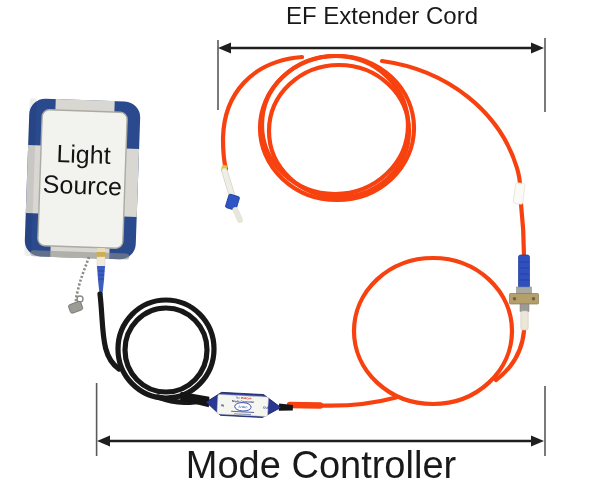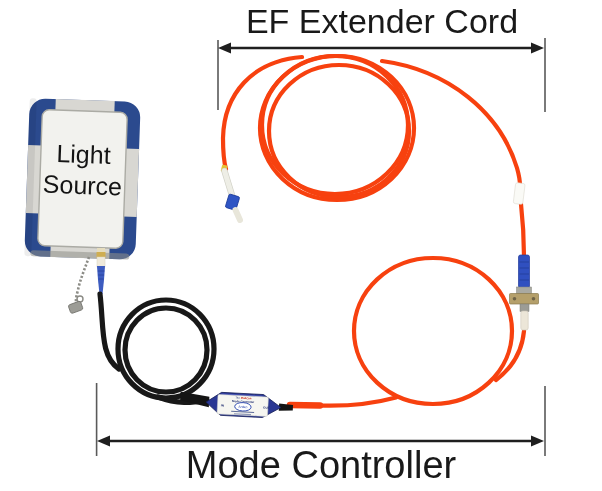--- a/index.html
+++ b/index.html
@@ -5,21 +5,21 @@
   html,body{margin:0;padding:0;background:#ffffff;}
   .stage{
     position:relative;width:602px;height:491px;background:#ffffff;overflow:hidden;
     font-family:"Liberation Sans", sans-serif;
   }
   .stage svg{position:absolute;left:0;top:0;}
   .big-label{
     position:absolute;text-align:center;color:#191919;white-space:nowrap;
     font-family:"Liberation Sans", sans-serif;
   }
-  .top-label{left:218px;top:2px;width:328px;font-size:34px;}
+  .top-label{left:218px;top:2px;width:328px;font-size:24px;}
   .bottom-label{left:86px;top:444px;width:470px;font-size:38px;}
   .ls-label{
     position:absolute;left:27px;top:139px;width:112px;text-align:center;
     color:#141414;font-size:25px;line-height:31px;transform:rotate(2deg);
   }
   svg text{font-family:"Liberation Sans", sans-serif;}
   .mc-micro{fill:#1c2a6e;}
 </style>
 </head>
 <body>

